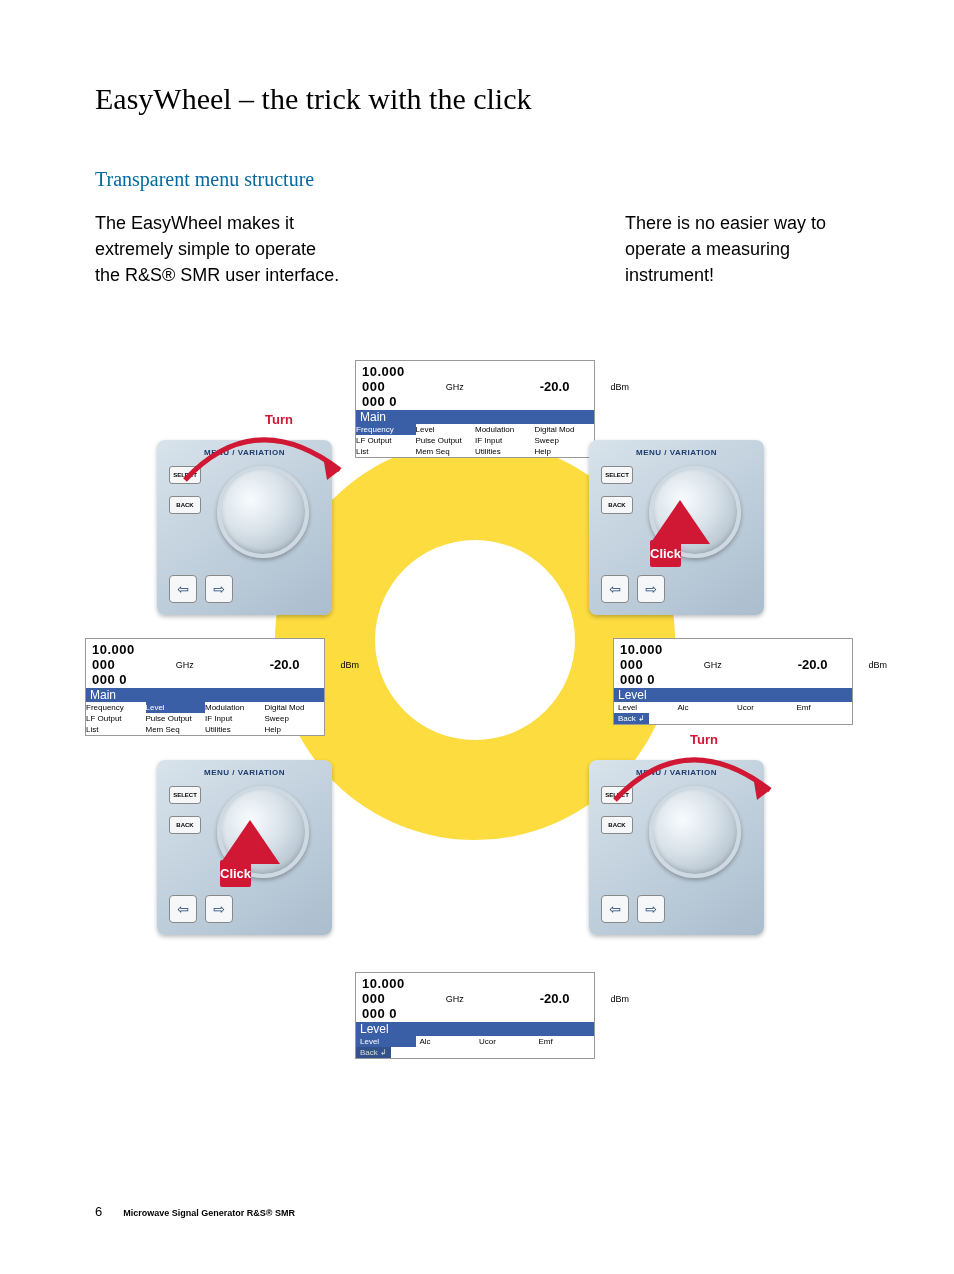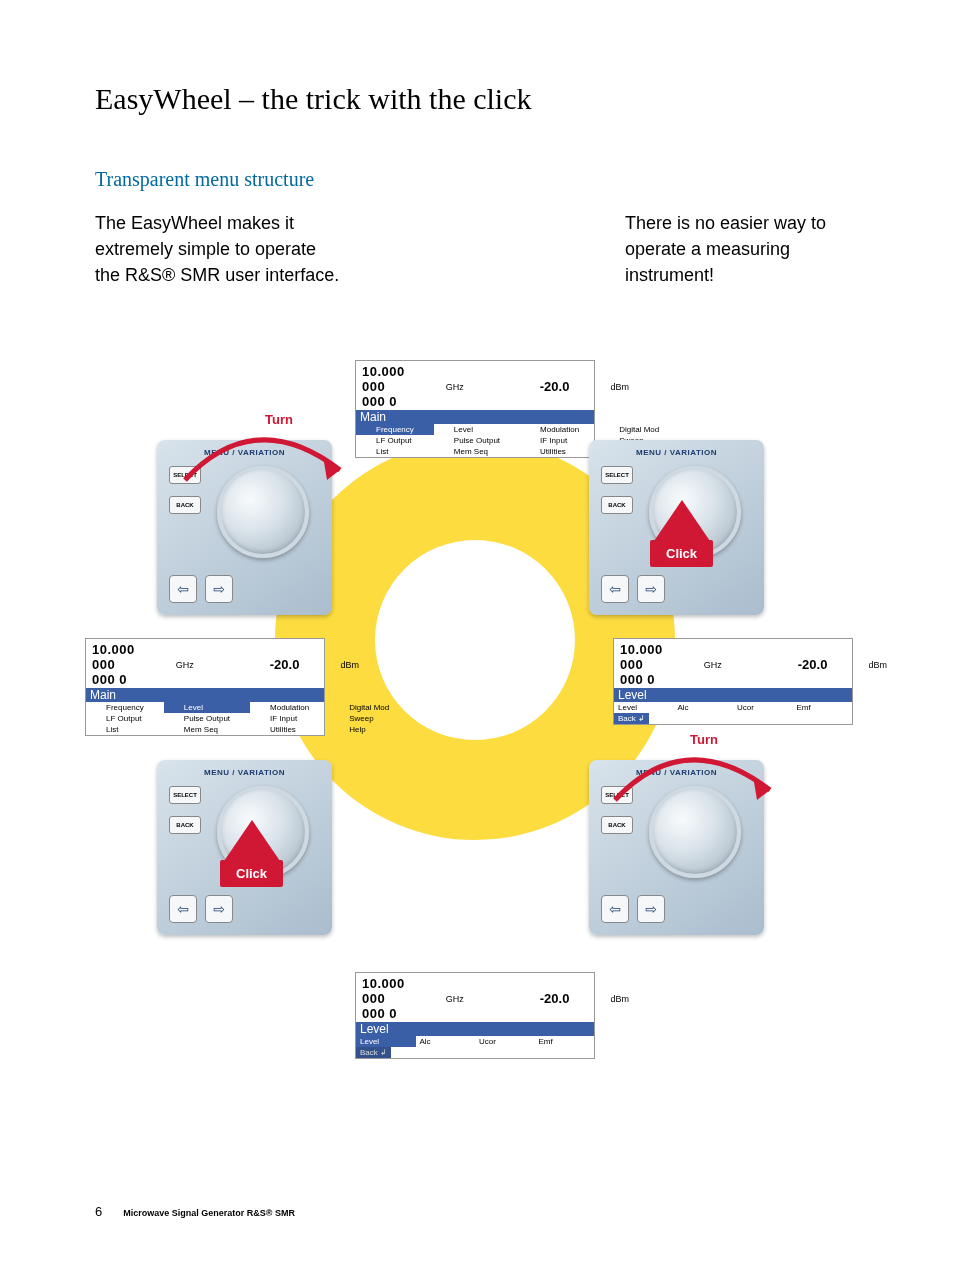--- a/index.html
+++ b/index.html
@@ -54,35 +54,35 @@
     font-family: Arial, sans-serif; font-size: 8px; z-index: 2;
   }
   .screen .row1 { display: flex; align-items: center; padding: 3px 6px 1px; gap: 38px; }
   .screen .freq { font-weight: bold; font-size: 13px; letter-spacing: .5px; }
   .screen .unit { font-size: 9px; margin-left: 3px; }
   .screen .gap { flex: 1; }
   .screen .lvl { font-weight: bold; font-size: 13px; }
   .screen .unitr { font-size: 9px; margin-left: 3px; }
   .screen .bar { background: #3b5fa6; color: #fff; font-size: 12px; padding: 0 4px; }
   .screen .menu { display: grid; grid-template-columns: repeat(4, 1fr); font-size: 8px; }
-  .screen .menu span { padding: 1px 20px; white-space: nowrap; }
+  .screen .menu span { padding: 1px 0; white-space: nowrap; }
   .screen .hl { background: #3b5fa6; color: #fff; }
   .screen .menurow { display: flex; font-size: 8px; }
   .screen .menurow span { flex: 1 1 0; padding: 1px 4px; }
 
   .screen.s1 { left: 270px; top: 0px; }
   .screen.s2 { left: 0px;   top: 278px; }
   .screen.s3 { left: 528px; top: 278px; }
   .screen.s4 { left: 270px; top: 612px; }
 
   
   .action {
     position: absolute; z-index: 5;
   }
-  .action .lbl { background: #d01733; color: #fff; font-size: 13px; font-weight: bold; padding: 6px 16px; border-radius: 2px; display: inline-block; }
+  .action .lbl { background: #d01733; color: #fff; font-size: 13px; font-weight: bold; padding: 6px 0; border-radius: 2px; display: inline-block; }
   .arrow-up {
     width: 0; height: 0; border-left: 30px solid transparent; border-right: 30px solid transparent;
     border-bottom: 44px solid #d01733; margin: 0 auto -4px;
   }
 
   .turn-label { position: absolute; color: #d01733; font-weight: bold; font-size: 13px; z-index: 5; }
 
   
   .curve { position: absolute; z-index: 3; }
 

